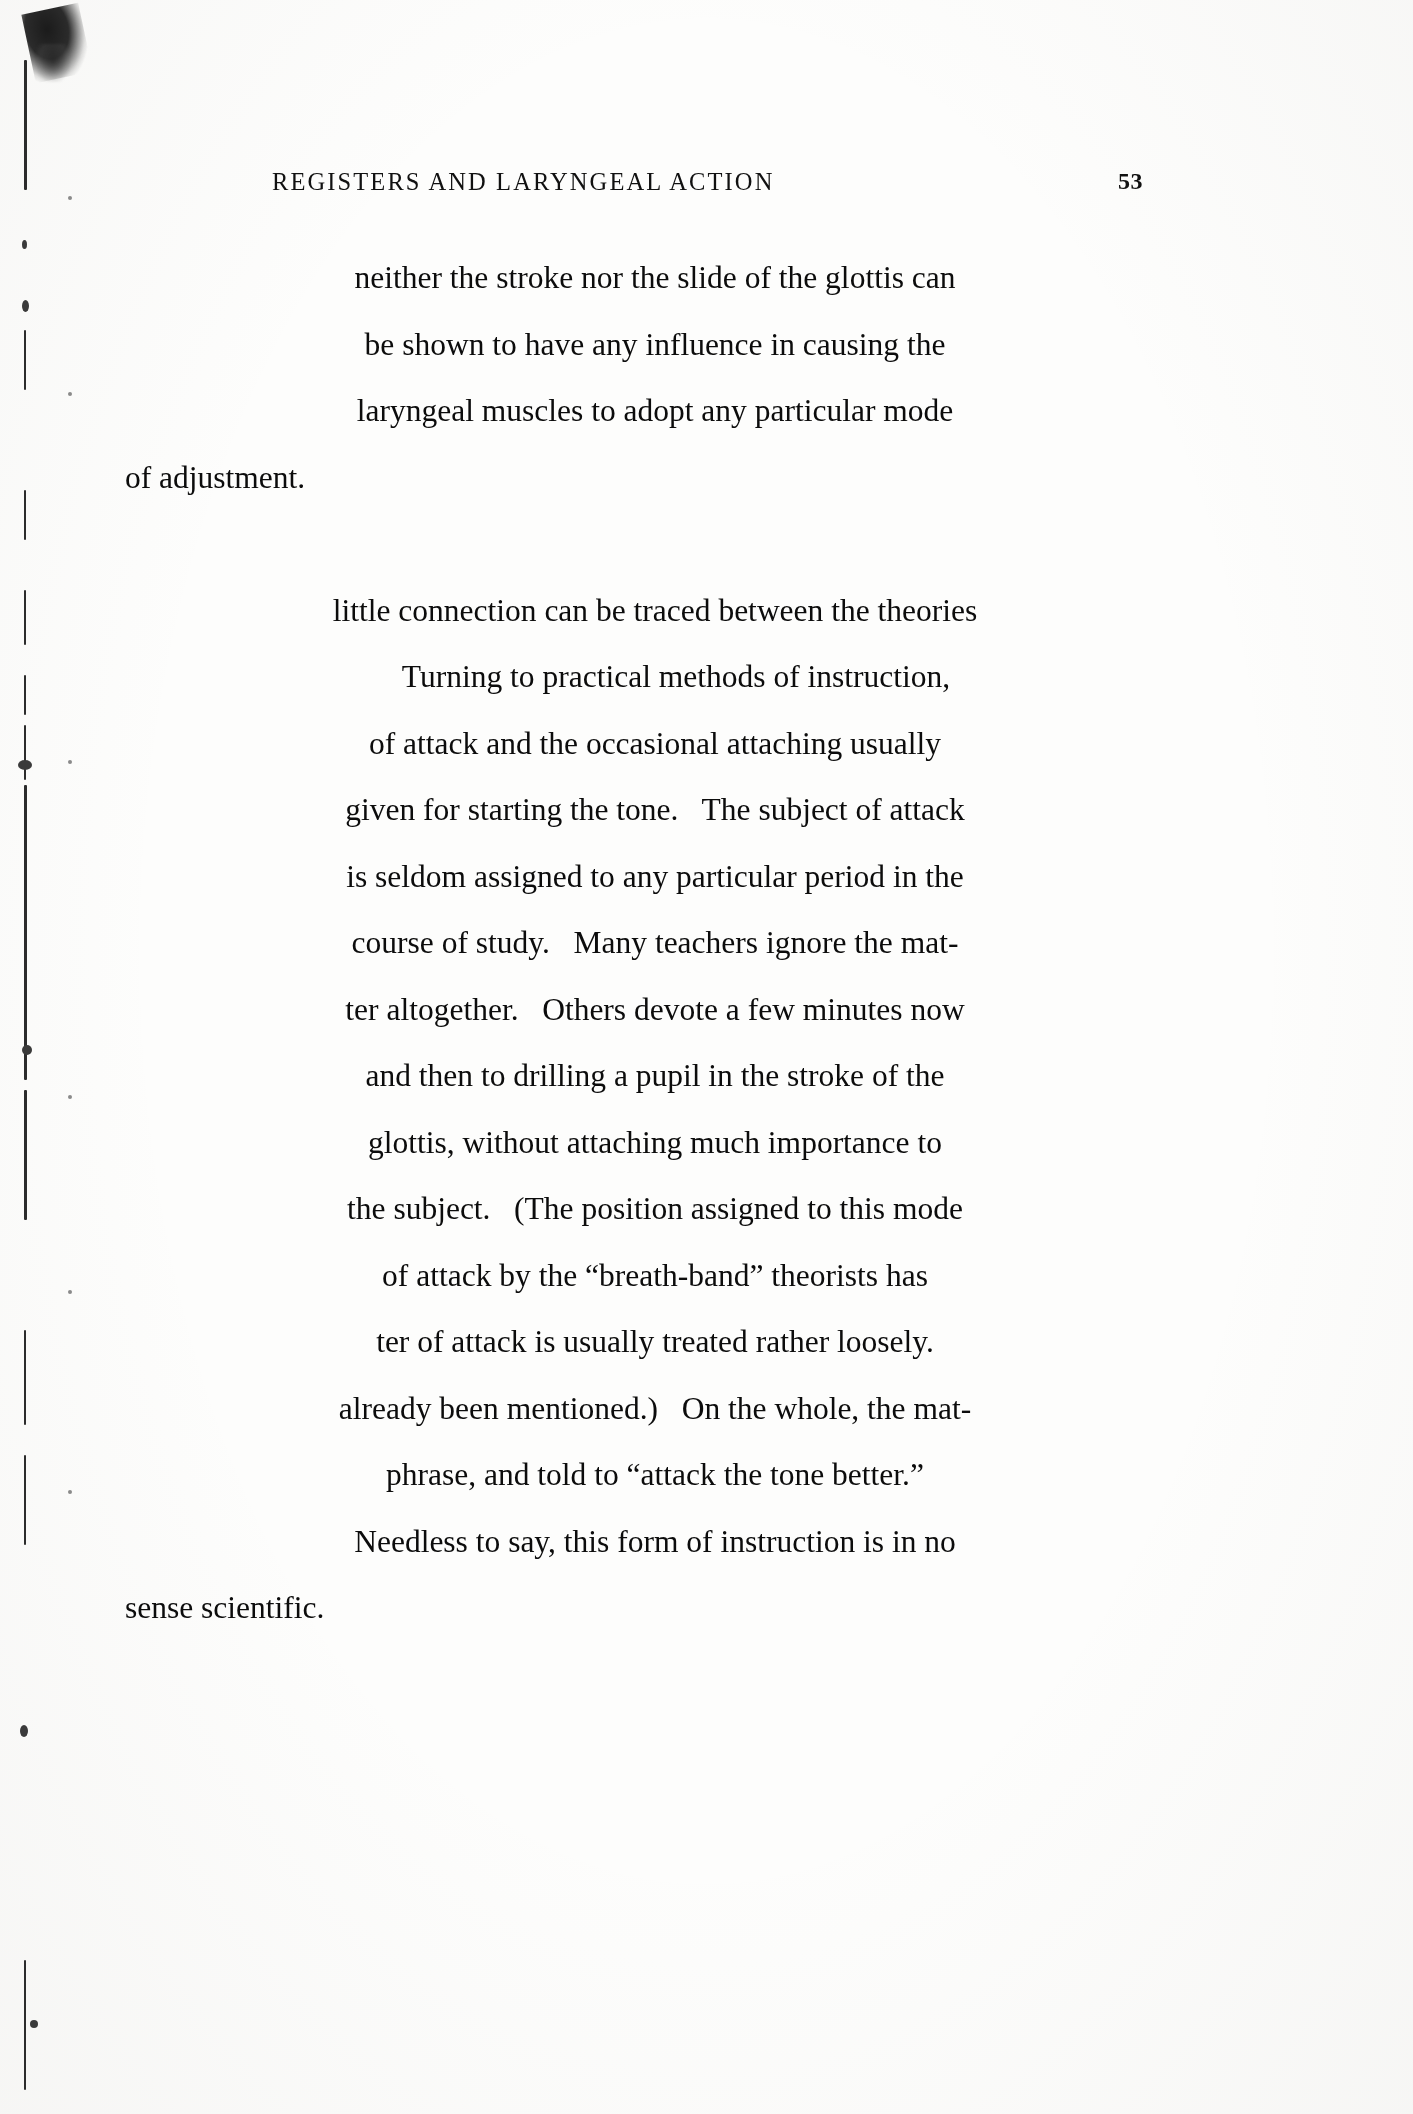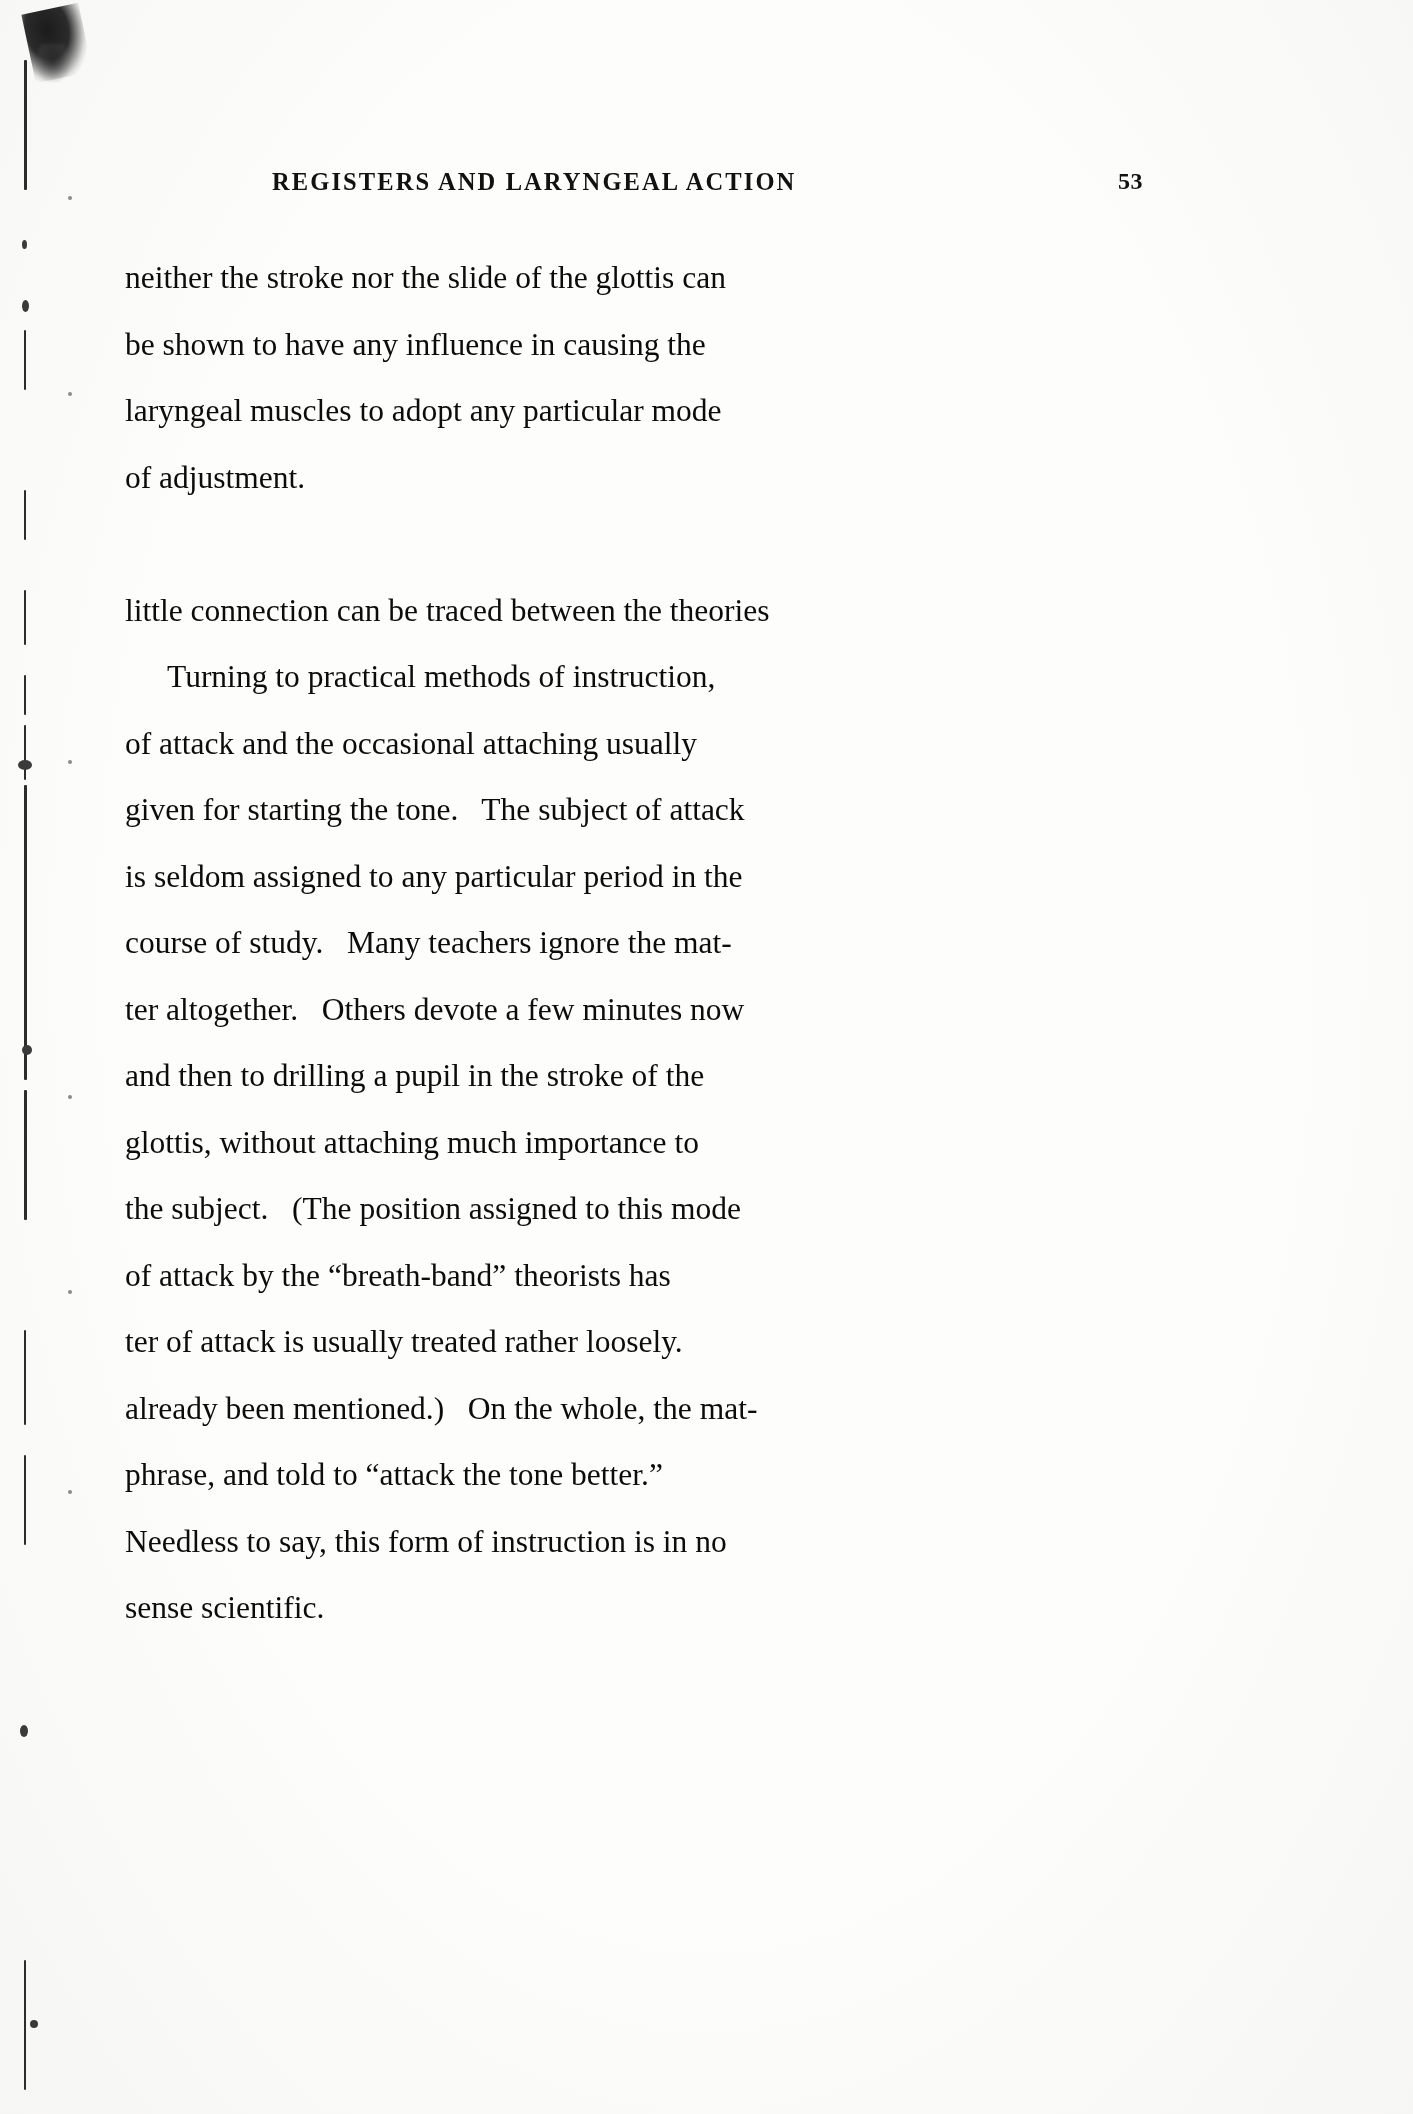--- a/index.html
+++ b/index.html
@@ -89,21 +89,21 @@
     right: 0;
     top: 168px;
     height: 30px;
   }
   .rh-title {
     position: absolute;
     left: 272px;
     top: 0;
     font-size: 24.5px;
     letter-spacing: 2.1px;
-    font-weight: 700;
+    font-weight: 400;
     white-space: nowrap;
     color: #111;
   }
   .rh-page {
     position: absolute;
     left: 1118px;
     top: 0;
     font-size: 24px;
     font-weight: 700;
     letter-spacing: 0.5px;
@@ -134,21 +134,21 @@
     content: "";
     display: inline-block;
     width: 100%;
   }
   .line {
     display: block;
     white-space: nowrap;
   }
   .line.justify {
     display: flex;
-    justify-content: flex-start;
+    justify-content: center;
   }
   .line.justify > span {
     white-space: pre;
   }
   .sp-indent {
     display: inline-block;
     width: 42px;
   }
 </style>
 </head>

